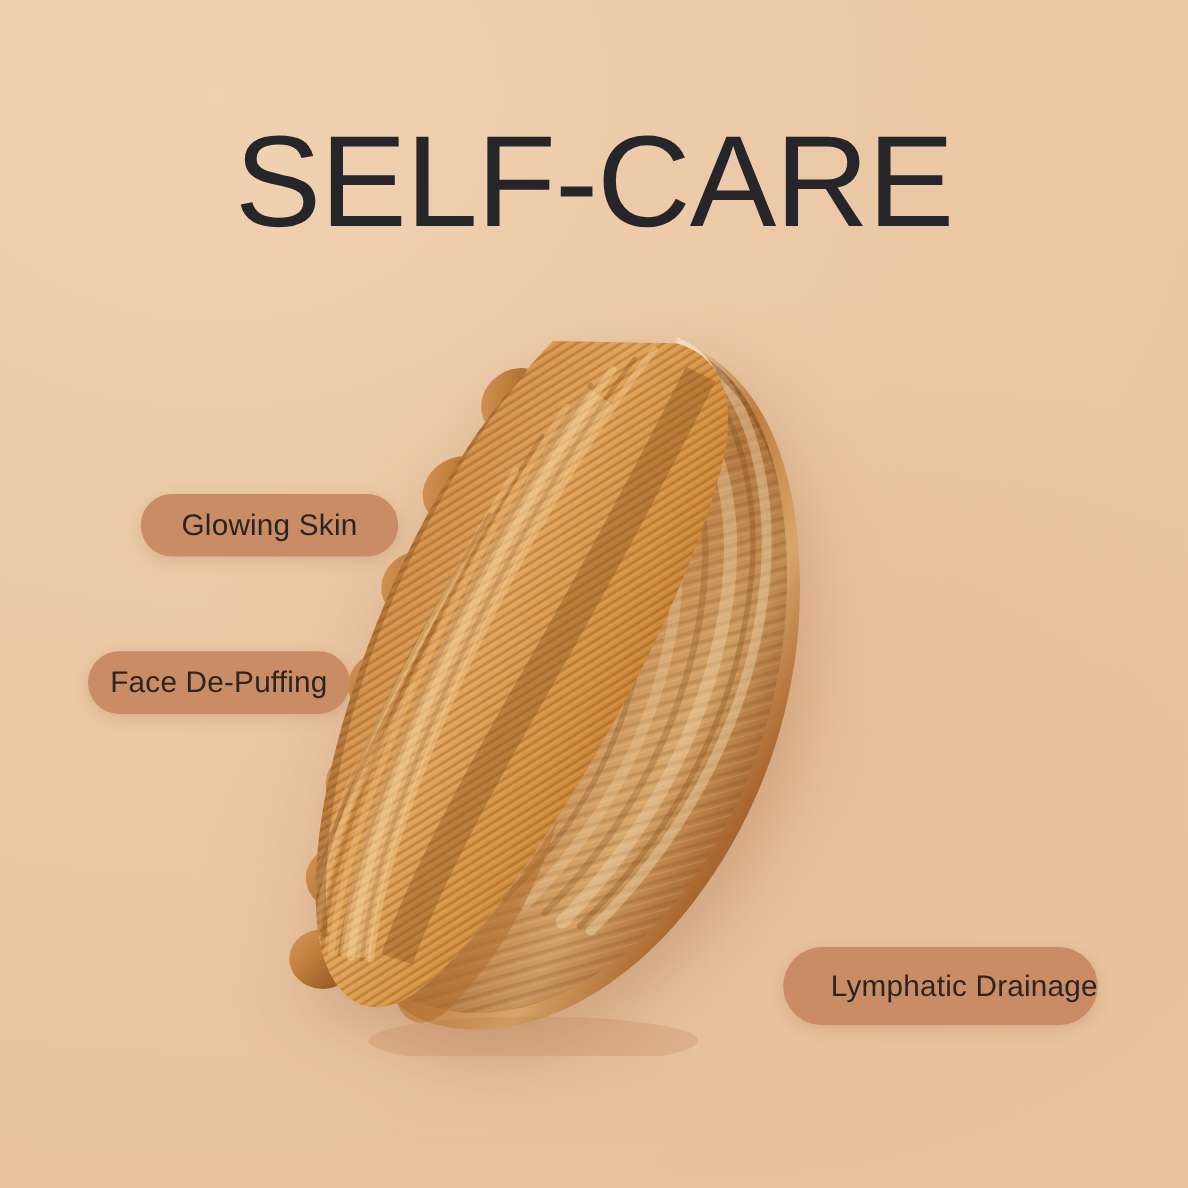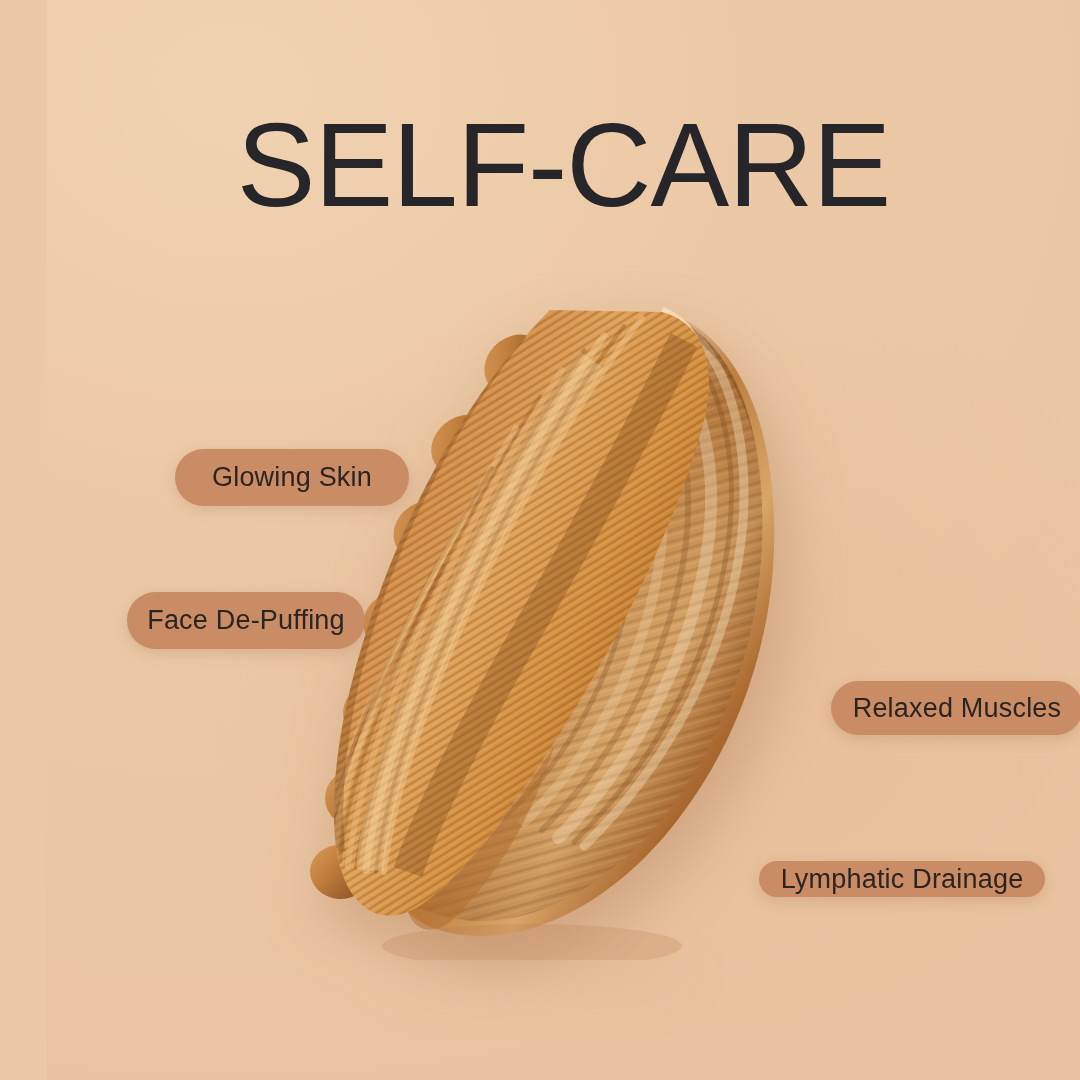--- a/index.html
+++ b/index.html
@@ -10,21 +10,20 @@
     position:relative;
   }
 
   
   .stage{
     position:absolute; inset:0;
     background:
       radial-gradient(120% 95% at 18% 8%,  #f0d2b1 0%, #ecc9a6 42%, #e9c39f 100%),
       #ecc9a6;
     overflow:hidden;
-    margin-left:47px;
   }
   .bg-warm{
     position:absolute; inset:0;
     background:radial-gradient(70% 55% at 62% 62%, rgba(222,170,129,.28) 0%, rgba(222,170,129,0) 68%);
   }
 
   
   .headline{
     position:absolute;
     left:0; right:0; top:108px;
@@ -60,21 +59,21 @@
     border-radius:999px;
     font-size:27px;
     letter-spacing:.2px;
     white-space:nowrap;
     box-shadow:0 4px 14px rgba(150,100,66,.22);
   }
   .p-glowing   { left:128px; top:449px;  width:234px; height:57px; }
   .p-depuff    { left:80px;  top:592px;  width:238px; height:57px; }
   .p-lift      { left:760px; top:462px;  width:252px; height:54px; }
   .p-relaxed   { left:784px; top:681px;  width:252px; height:54px; }
-  .p-lymph     { left:712px; top:861px;  width:286px; height:36px; }
+  .p-lymph     { left:712px; top:861px;  width:286px; height:71px;justify-content:flex-end; }
 </style>
 </head>
 <body>
 
 <div class="stage">
   <div class="bg-warm"></div>
 
   <h1 class="headline">
     <span class="l1">SELF-CARE</span>
   </h1>
@@ -262,20 +261,17 @@
 
   <div class="pill p-depuff">
     <span>Face De-Puffing</span>
   </div>
 
   <div class="pill p-glowing">
     <span>Glowing Skin</span>
   </div>
 
 
-  <div class="pill p-relaxed">
-    <span>Relaxed Muscles</span>
-  </div>
 
   <div class="pill p-lymph">
     <span>Lymphatic Drainage</span>
   </div>
 </div>
 
 </body></html>

